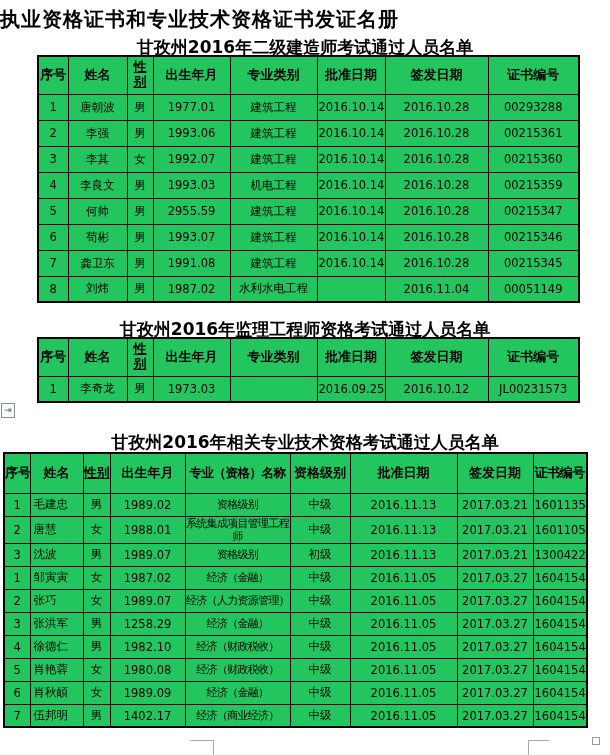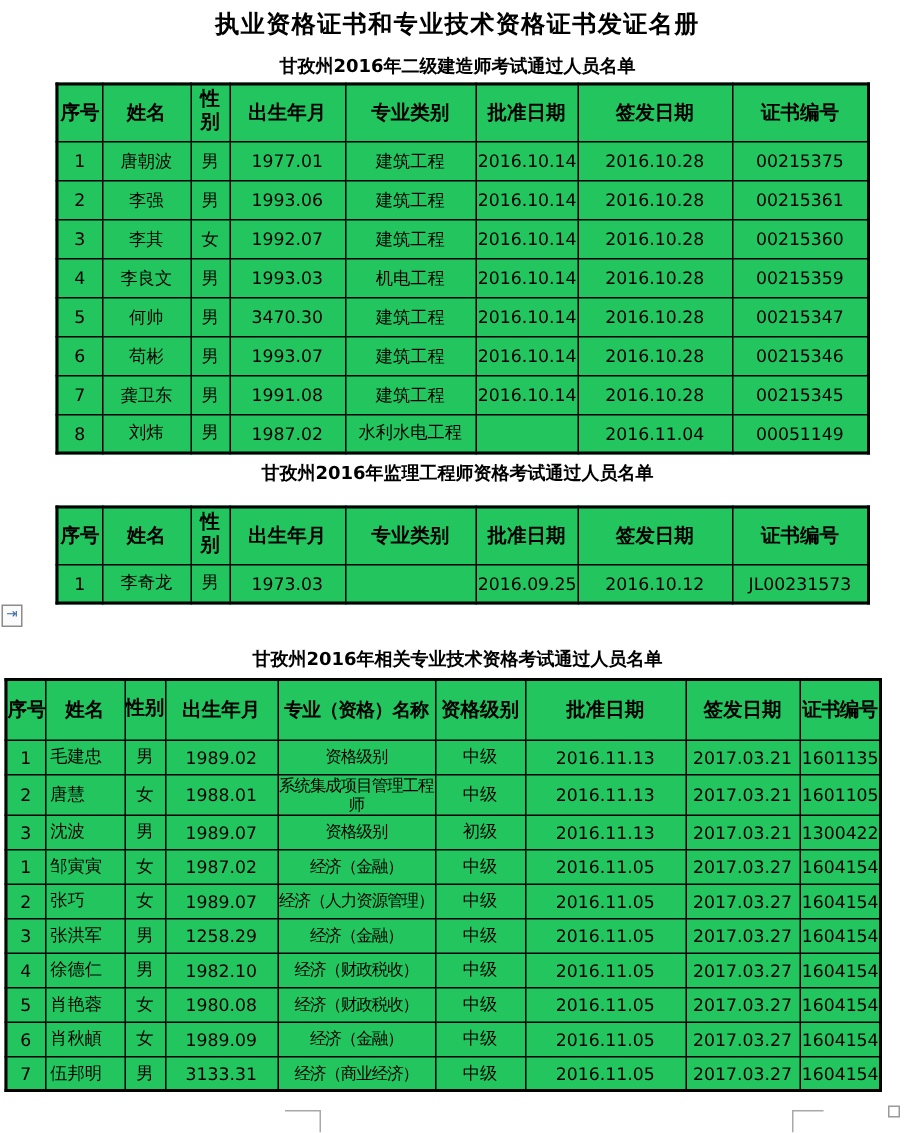--- a/index.html
+++ b/index.html
@@ -2,40 +2,40 @@
 <html><head>
 <meta charset="utf-8">
 <style>
   html,body { margin:0; padding:0; }
   body {
     width:610px; height:755px; background:#ffffff; color:#000;
     font-family:"DejaVu Sans", sans-serif; position:relative; overflow:hidden;
   }
   .abs { position:absolute; }
   .doc-title {
-    left:0; right:0; top:6px; text-align:center;
-    font-size:16px; font-weight:bold; letter-spacing:1px;
+    left:0; right:0; top:6px; 
+    font-size:20px; font-weight:bold; letter-spacing:1px;
   }
   .tbl-caption {
     left:0; right:0; text-align:center;
-    font-size:12px; font-weight:bold;
+    font-size:17px; font-weight:bold;
   }
   table { border-collapse:collapse; table-layout:fixed; background:#22c55e; }
   table { border:2px solid #000; }
   th, td { border:1px solid #000; box-sizing:border-box; overflow:hidden; }
   th {
     font-size:13px; font-weight:bold; padding:0; text-align:center;
     white-space:nowrap; vertical-align:middle;
   }
   td {
     font-size:11.5px; text-align:center; padding:0 1px;
     white-space:nowrap; vertical-align:middle;
   }
   
-  th:nth-child(3) { white-space:normal; word-break:break-all; line-height:1.15; }
+  th:nth-child(3) { white-space:normal; word-break:break-all; line-height:1.15;text-decoration:underline; }
   .t12 th { height:38px; }
   .t12 td { height:26px; }
   .t3  th { height:40px; }
   .t3  td { height:23px; }
   
   .t3 td:nth-child(2) { text-align:left; padding-left:3px;margin-top:45px; }
   
   .t3 th:nth-child(5) { font-size:12.5px; letter-spacing:-0.5px; }
   .t3 td:nth-child(5) { font-size:11px; letter-spacing:-0.7px; padding:0; white-space:normal; line-height:1.2; }
   .t3 th:nth-child(9) { letter-spacing:-0.5px; }
@@ -88,21 +88,21 @@
     </thead>
   <tbody>
       <tr>
         <td>1</td>
         <td>唐朝波</td>
         <td>男</td>
         <td>1977.01</td>
         <td>建筑工程</td>
         <td>2016.10.14</td>
         <td>2016.10.28</td>
-        <td>00215375</td>
+        <td>00293288</td>
       </tr>
       <tr>
         <td>2</td>
         <td>李强</td>
         <td>男</td>
         <td>1993.06</td>
         <td>建筑工程</td>
         <td>2016.10.14</td>
         <td>2016.10.28</td>
         <td>00215361</td>
@@ -124,21 +124,21 @@
         <td>1993.03</td>
         <td>机电工程</td>
         <td>2016.10.14</td>
         <td>2016.10.28</td>
         <td>00215359</td>
       </tr>
       <tr>
         <td>5</td>
         <td>何帅</td>
         <td>男</td>
-        <td>3470.30</td>
+        <td>2955.59</td>
         <td>建筑工程</td>
         <td>2016.10.14</td>
         <td>2016.10.28</td>
         <td>00215347</td>
       </tr>
       <tr>
         <td>6</td>
         <td>苟彬</td>
         <td>男</td>
         <td>1993.07</td>
@@ -163,21 +163,21 @@
         <td>男</td>
         <td>1987.02</td>
         <td>水利水电工程</td>
         <td></td>
         <td>2016.11.04</td>
         <td>00051149</td>
       </tr>
     </tbody>
 </table>
 
-<div class="abs tbl-caption" style="top:307px;">甘孜州2016年监理工程师资格考试通过人员名单</div>
+<div class="abs tbl-caption" style="top:318px;">甘孜州2016年监理工程师资格考试通过人员名单</div>
 <table class="abs t12" style="left:37px; top:337px; width:541px;">
   <colgroup>
     <col style="width:30px">
       <col style="width:59px">
       <col style="width:26px">
       <col style="width:77px">
     <col style="width:87px">
       <col style="width:68px">
       <col style="width:103px">
       <col style="width:91px">
@@ -335,21 +335,21 @@
         <td>经济（金融）</td>
         <td>中级</td>
         <td>2016.11.05</td>
         <td>2017.03.27</td>
         <td>16041542</td>
       </tr>
       <tr>
         <td>7</td>
         <td>伍邦明</td>
         <td>男</td>
-        <td>3133.31</td>
+        <td>1402.17</td>
         <td>经济（商业经济）</td>
         <td>中级</td>
         <td>2016.11.05</td>
         <td>2017.03.27</td>
         <td>16041541</td>
       </tr>
     </tbody>
 </table>
 
 <div class="abs mark mark-left-h"></div>

